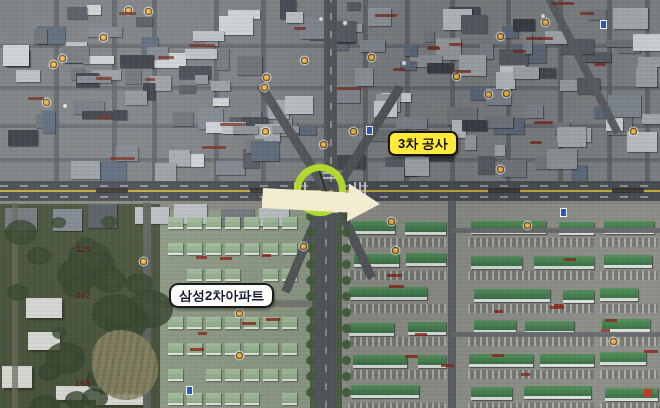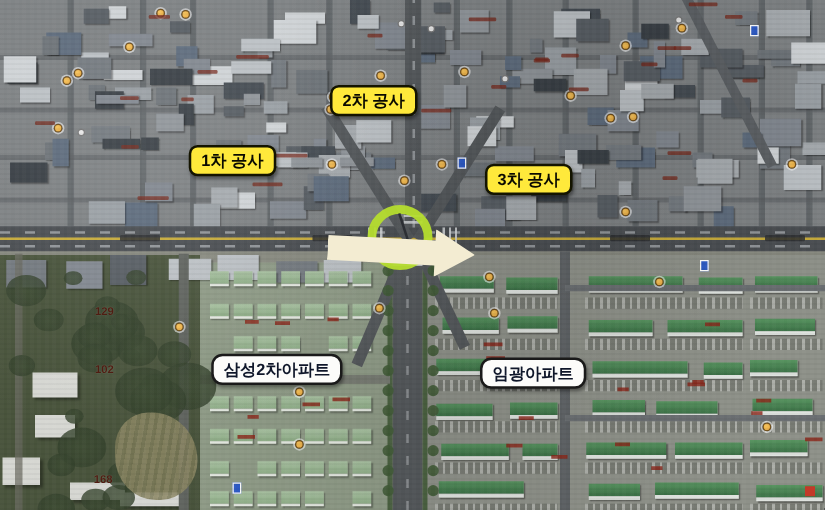--- a/index.html
+++ b/index.html
@@ -495,25 +495,22 @@
       <div style="left: 186px; top: 386px; width: 7px; height: 9px; background: rgb(46, 91, 199); border: 1px solid rgb(255, 255, 255);"></div>
       <div style="left: 600px; top: 20px; width: 7px; height: 9px; background: rgb(46, 91, 199); border: 1px solid rgb(255, 255, 255);"></div>
     </div>
   <div id="texture" class="layer"></div>
 
   <div id="anno" class="layer">
     <div class="ring" style="left:294px;top:164px;"></div>
     <div style="left:323px;top:170px;width:2px;height:30px;background:#23262a;transform:rotate(-18deg);opacity:.8;"></div>
     <div class="arrow" style="left:262px;top:182px;"></div>
 
-    <div class="callout yellow" style="left:151px;top:116px;">1차 공사</div>
-    <div class="callout yellow" style="left:264px;top:68px;">2차 공사</div>
     <div class="callout yellow" style="left:388px;top:131px;">3차 공사</div>
     <div class="callout white" style="left:169px;top:283px;">삼성2차아파트</div>
-    <div class="callout white" style="left:384px;top:286px;">임광아파트</div>
 
     <span class="parcel" style="left:76px;top:244px;">129</span>
     <span class="parcel" style="left:76px;top:290px;">102</span>
     <span class="parcel" style="left:75px;top:378px;">168</span>
   </div>
 
   <div class="watermark">
     <span class="logo-mark"></span>
       <span>한민일보</span>
   </div>

